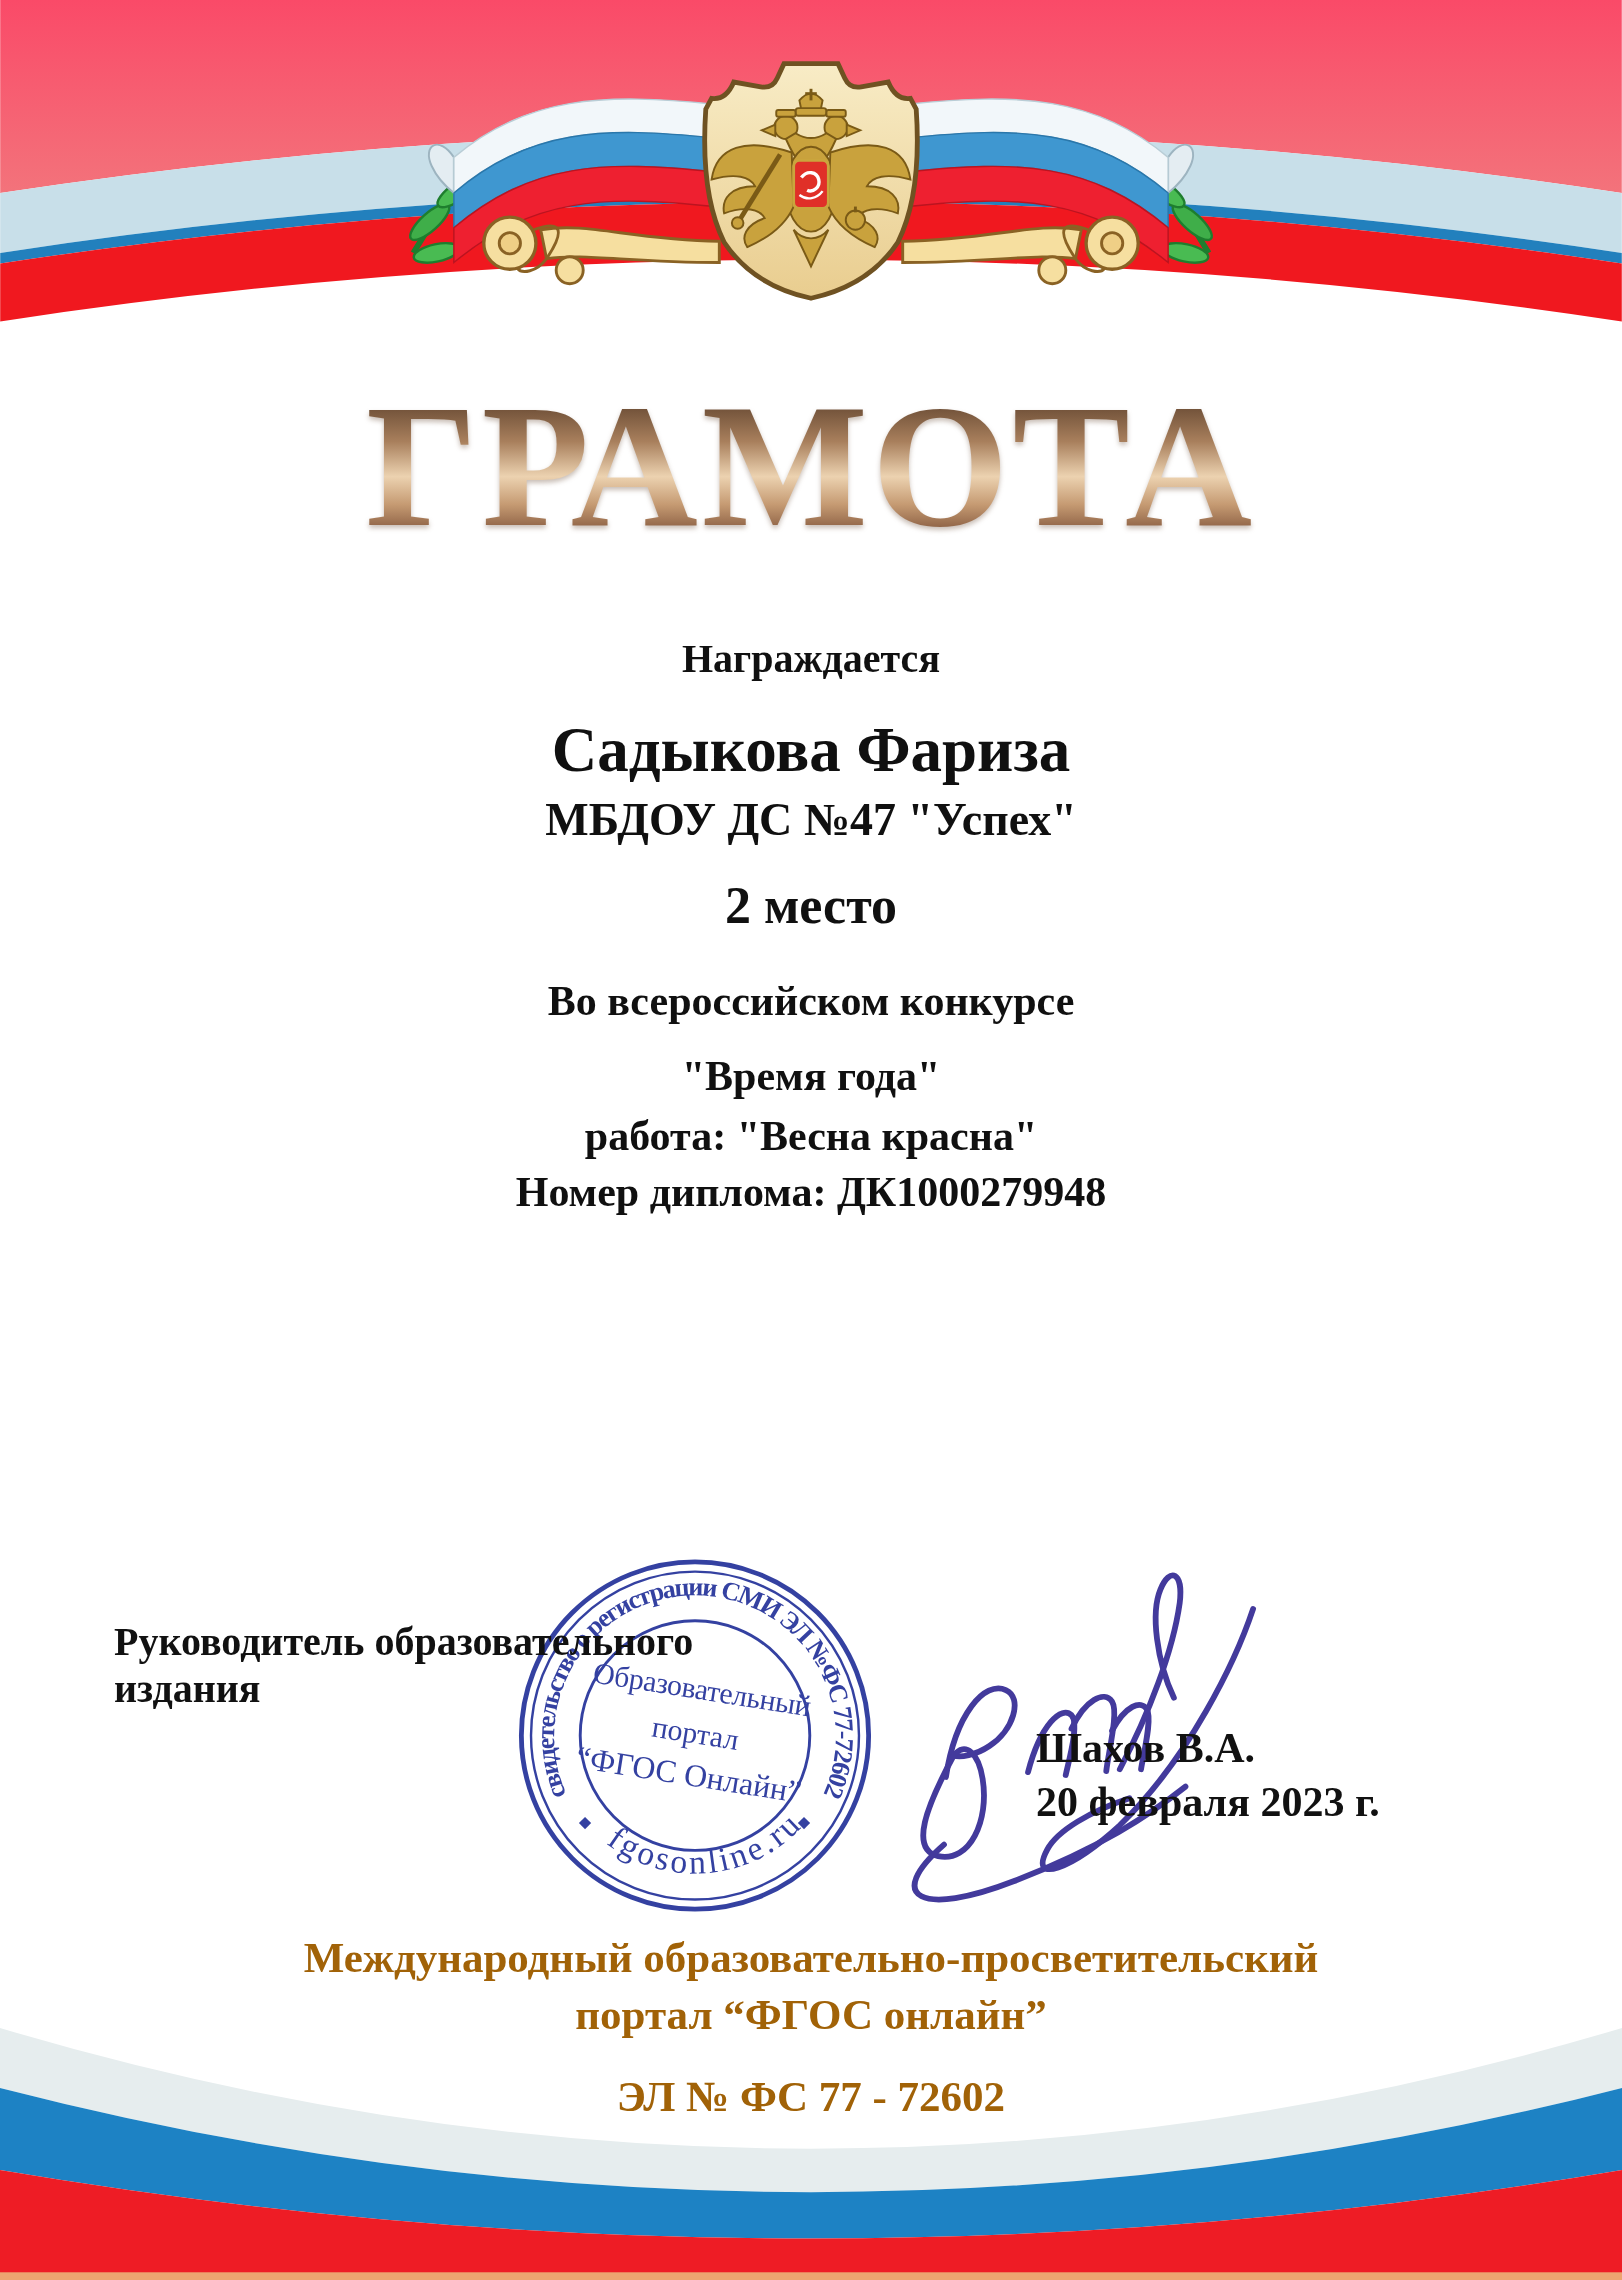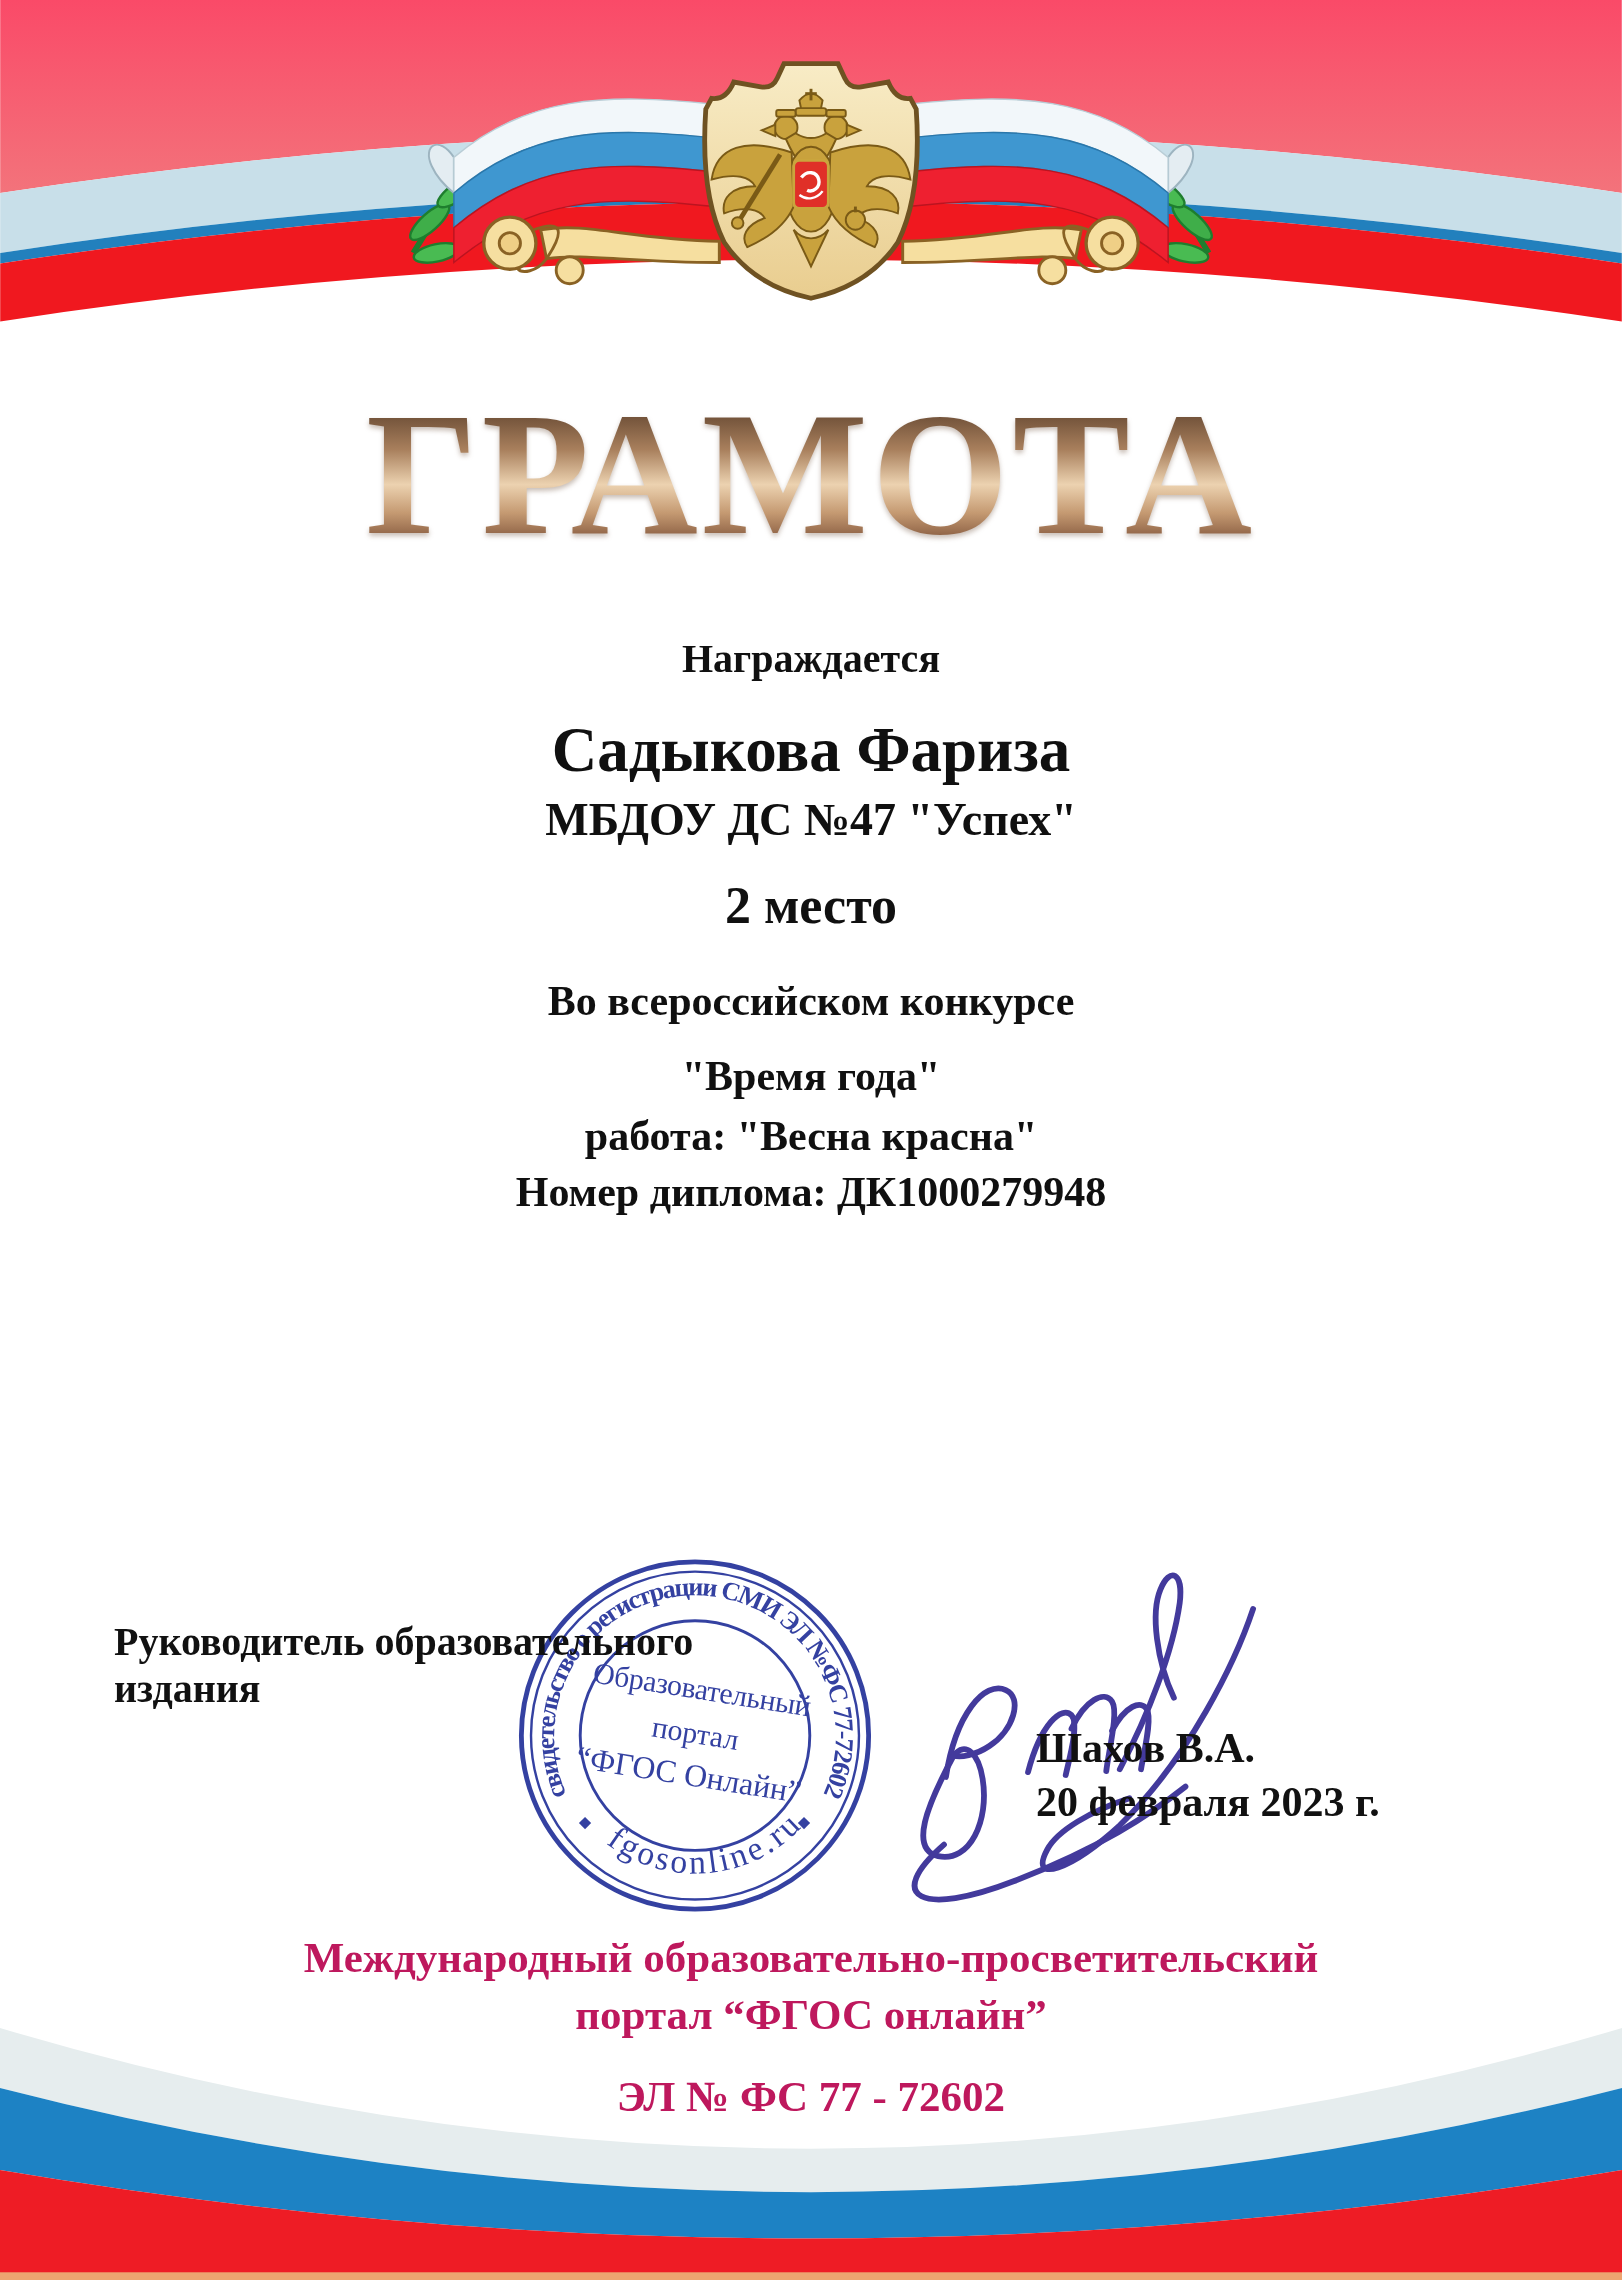--- a/index.html
+++ b/index.html
@@ -1,41 +1,41 @@
 <!DOCTYPE html>
 <html><head>
 <meta charset="utf-8">
 <style>
   html,body{margin:0;padding:0;background:#ffffff;}
   .page{position:relative;width:1622px;height:2281px;background:#ffffff;overflow:hidden;
         font-family:"Liberation Serif","DejaVu Serif",serif;color:#111;}
   .abs{position:absolute;}
   svg{display:block;}
 
-  .title{left:0;right:0;top:386px;text-align:center;font-size:176px;font-weight:bold;
+  .title{left:0;right:0;top:378px;text-align:center;font-size:176px;font-weight:bold;
          letter-spacing:3.9px;line-height:1;
          background:linear-gradient(180deg,#503a2c 0%,#6f5038 16%,#a87f5c 36%,#ecd2b0 56%,#c59a72 72%,#85593e 88%,#64412f 100%);
          -webkit-background-clip:text;background-clip:text;color:transparent;
          filter:drop-shadow(0 3.9px 2.9px rgba(100,70,45,.35));}
 
   .cline{left:0;right:0;text-align:center;font-weight:bold;color:#101010;margin-top:11px;}
   .awarded-label{top:624px;font-size:40px;}
   .awardee-name{top:703px;font-size:63px;}
   .org{top:782px;font-size:46px;}
   .place{top:865px;font-size:52px;}
   .contest-intro{top:966px;font-size:42px;}
   .contest-name{top:1041px;font-size:42px;}
   .work{top:1101px;font-size:42px;}
   .diploma-no{top:1157px;font-size:42px;}
 
   .role{left:114px;top:1618px;font-size:40px;font-weight:bold;line-height:1.18;text-align:left;z-index:30;}
   .signer{left:1036px;top:1724px;font-size:42px;font-weight:bold;z-index:30;}
   .sign-date{left:1036px;top:1778px;font-size:42px;font-weight:bold;z-index:30;}
 
-  .footer-line{left:0;right:0;text-align:center;font-weight:bold;font-size:43px;color:#be185d;z-index:20;}
+  .footer-line{left:0;right:0;text-align:center;font-weight:bold;font-size:43px;color:#a16207;z-index:20;}
   .f1{top:1933px;}.f2{top:1979px;margin-top:11px;}.f3{top:2026px;}.f4{top:2072px;}
 
   .stamp-wrap{left:500px;top:1533px;z-index:10;opacity:.96;}
   .sig-wrap{left:830px;top:1516px;z-index:15;}
   .stamp-ring-text{font-family:"Liberation Serif",serif;font-size:27px;font-weight:bold;letter-spacing:2.5px;}
   .stamp-site{font-family:"Liberation Serif",serif;font-size:35px;letter-spacing:2px;}
   .stamp-center{font-family:"Liberation Serif",serif;font-weight:normal;}
 </style>
 </head>
 <body>

